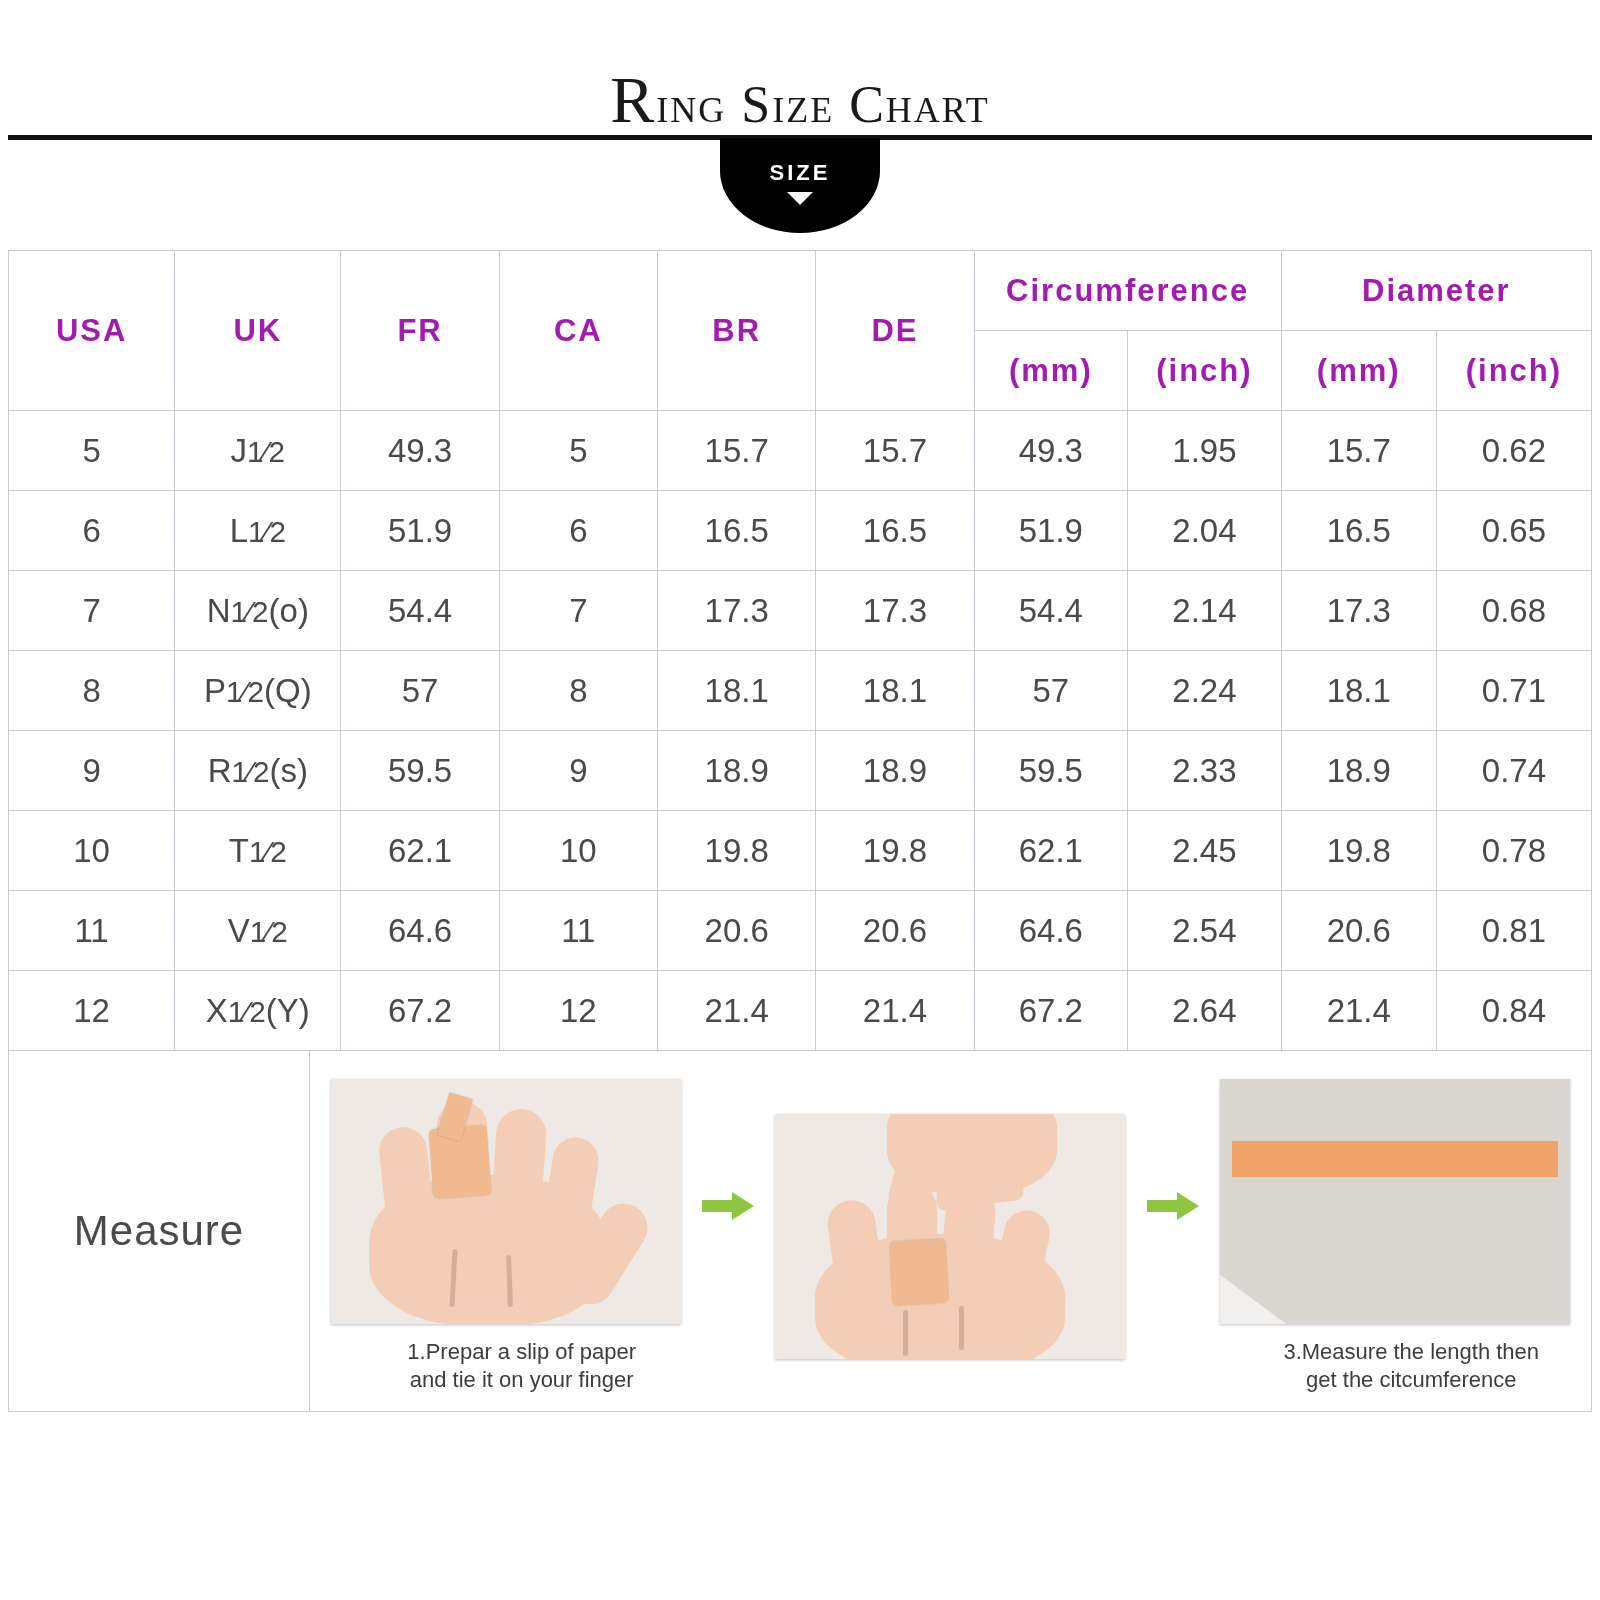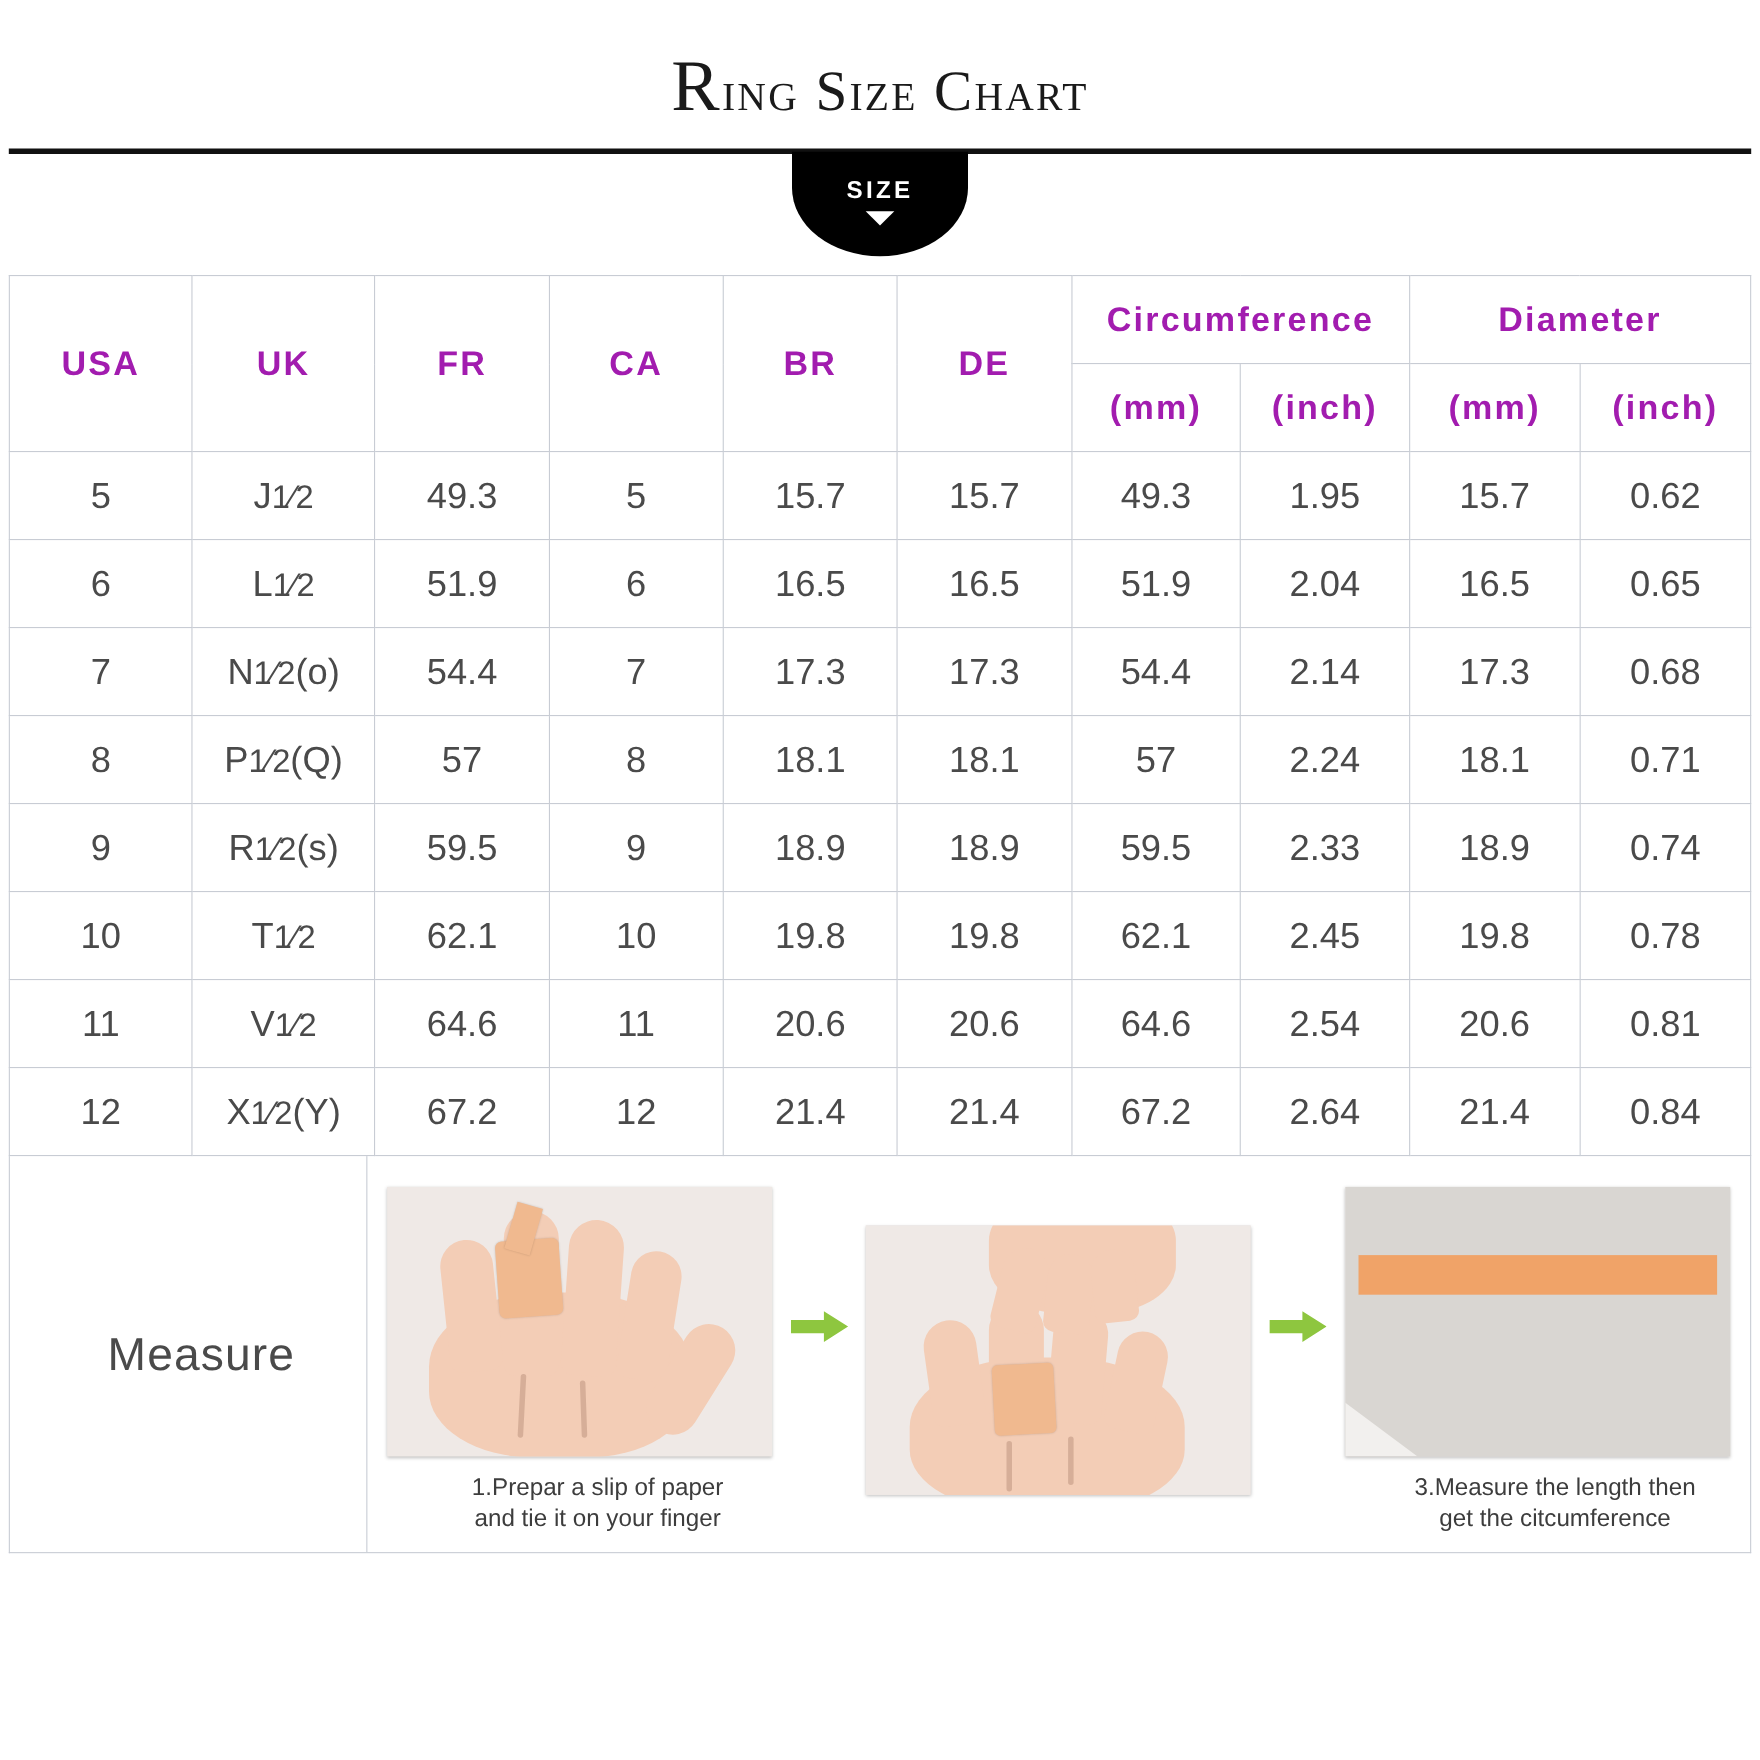--- a/index.html
+++ b/index.html
@@ -20,21 +20,21 @@
   .header {
     position: relative;
     height: 140px;
   }
   .title {
     text-align: center;
     font-family: "Liberation Serif", serif;
     font-size: 52px;
     letter-spacing: 2px;
     color: #1a1a1a;
-    padding-top: 41px;
+    padding-top: 62px;
     font-variant: small-caps;
     white-space: nowrap;
   }
   .title .cap {
     font-size: 66px;
   }
   .header-rule {
     position: absolute;
     left: 8px;
     right: 8px;
@@ -119,21 +119,20 @@
   .frac { font-size: 0.9em; }
 
   
   .measure-section {
     margin: 0 8px;
     border: 1px solid #c8ccd4;
     border-top: none;
     display: flex;
     align-items: stretch;
     height: 360px;
-    padding-left: 24px;
   }
   .measure-label-cell {
     width: 300px;
     border-right: 1px solid #c8ccd4;
     display: flex;
     align-items: center;
     justify-content: center;
     flex: 0 0 300px;
   }
   .measure-label {

